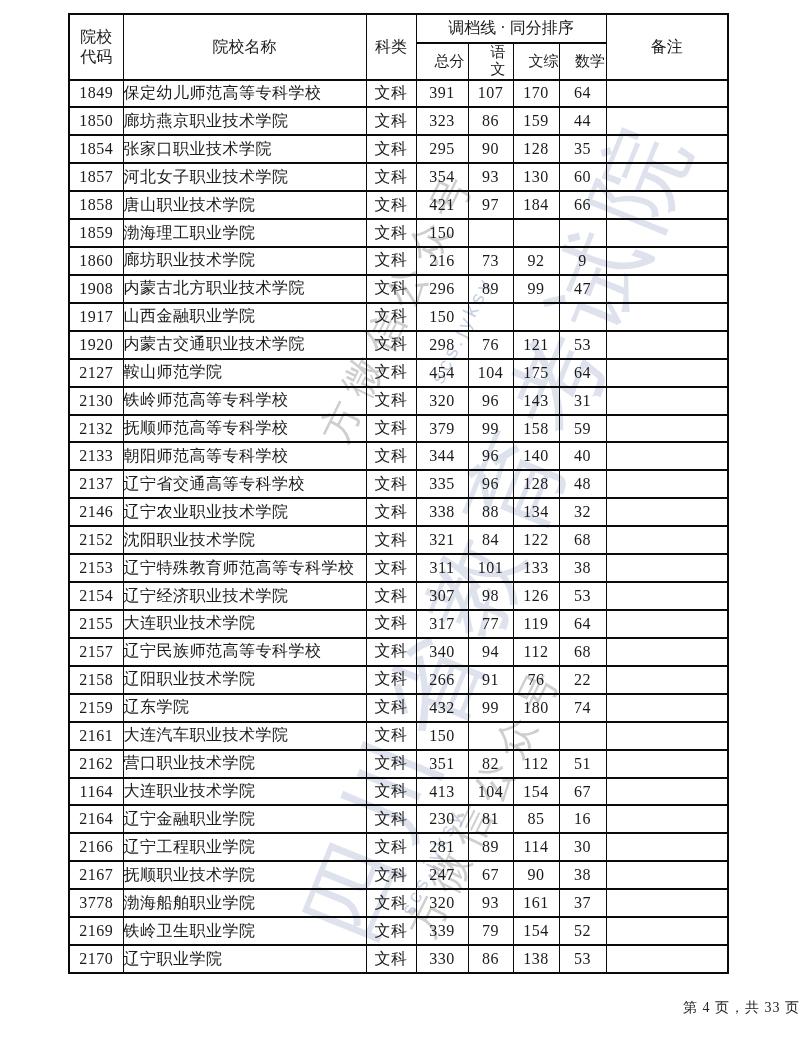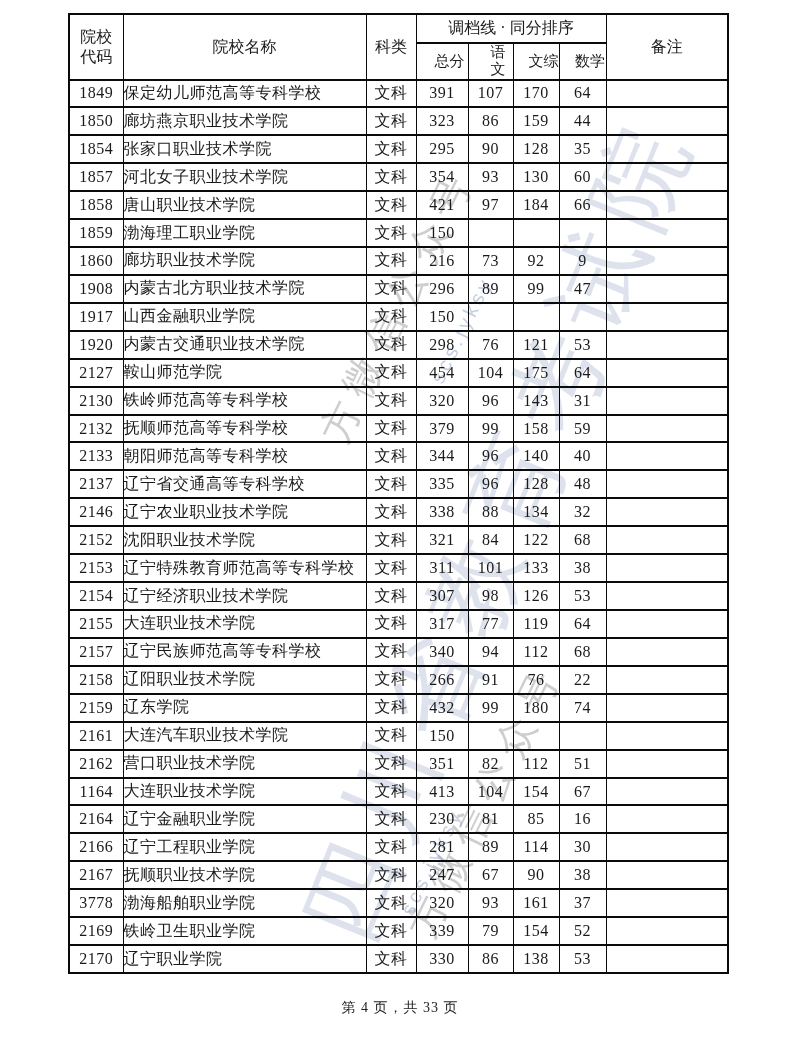--- a/index.html
+++ b/index.html
@@ -75,21 +75,21 @@
   .score-table thead th { font-size: 16px; line-height: 1.15; }
   .score-table thead tr.hrow2 th { font-size: 15px; border-top-width: 1.5px; padding-left: 15px; }
   .score-table th.h-code { line-height: 1.25; }
   .score-table td.col-name { text-align: left; }
   .score-table td { letter-spacing: 0.5px; }
 
   
   .footer {
     position: absolute;
     left: 0; right: 0; top: 999px;
-    text-align: center;
+    text-align: right;
     font-size: 14px;
     color: #222;
     z-index: 1;
     letter-spacing: 1px;
   }
 </style>
 </head>
 <body>
 
 <div class="page">

